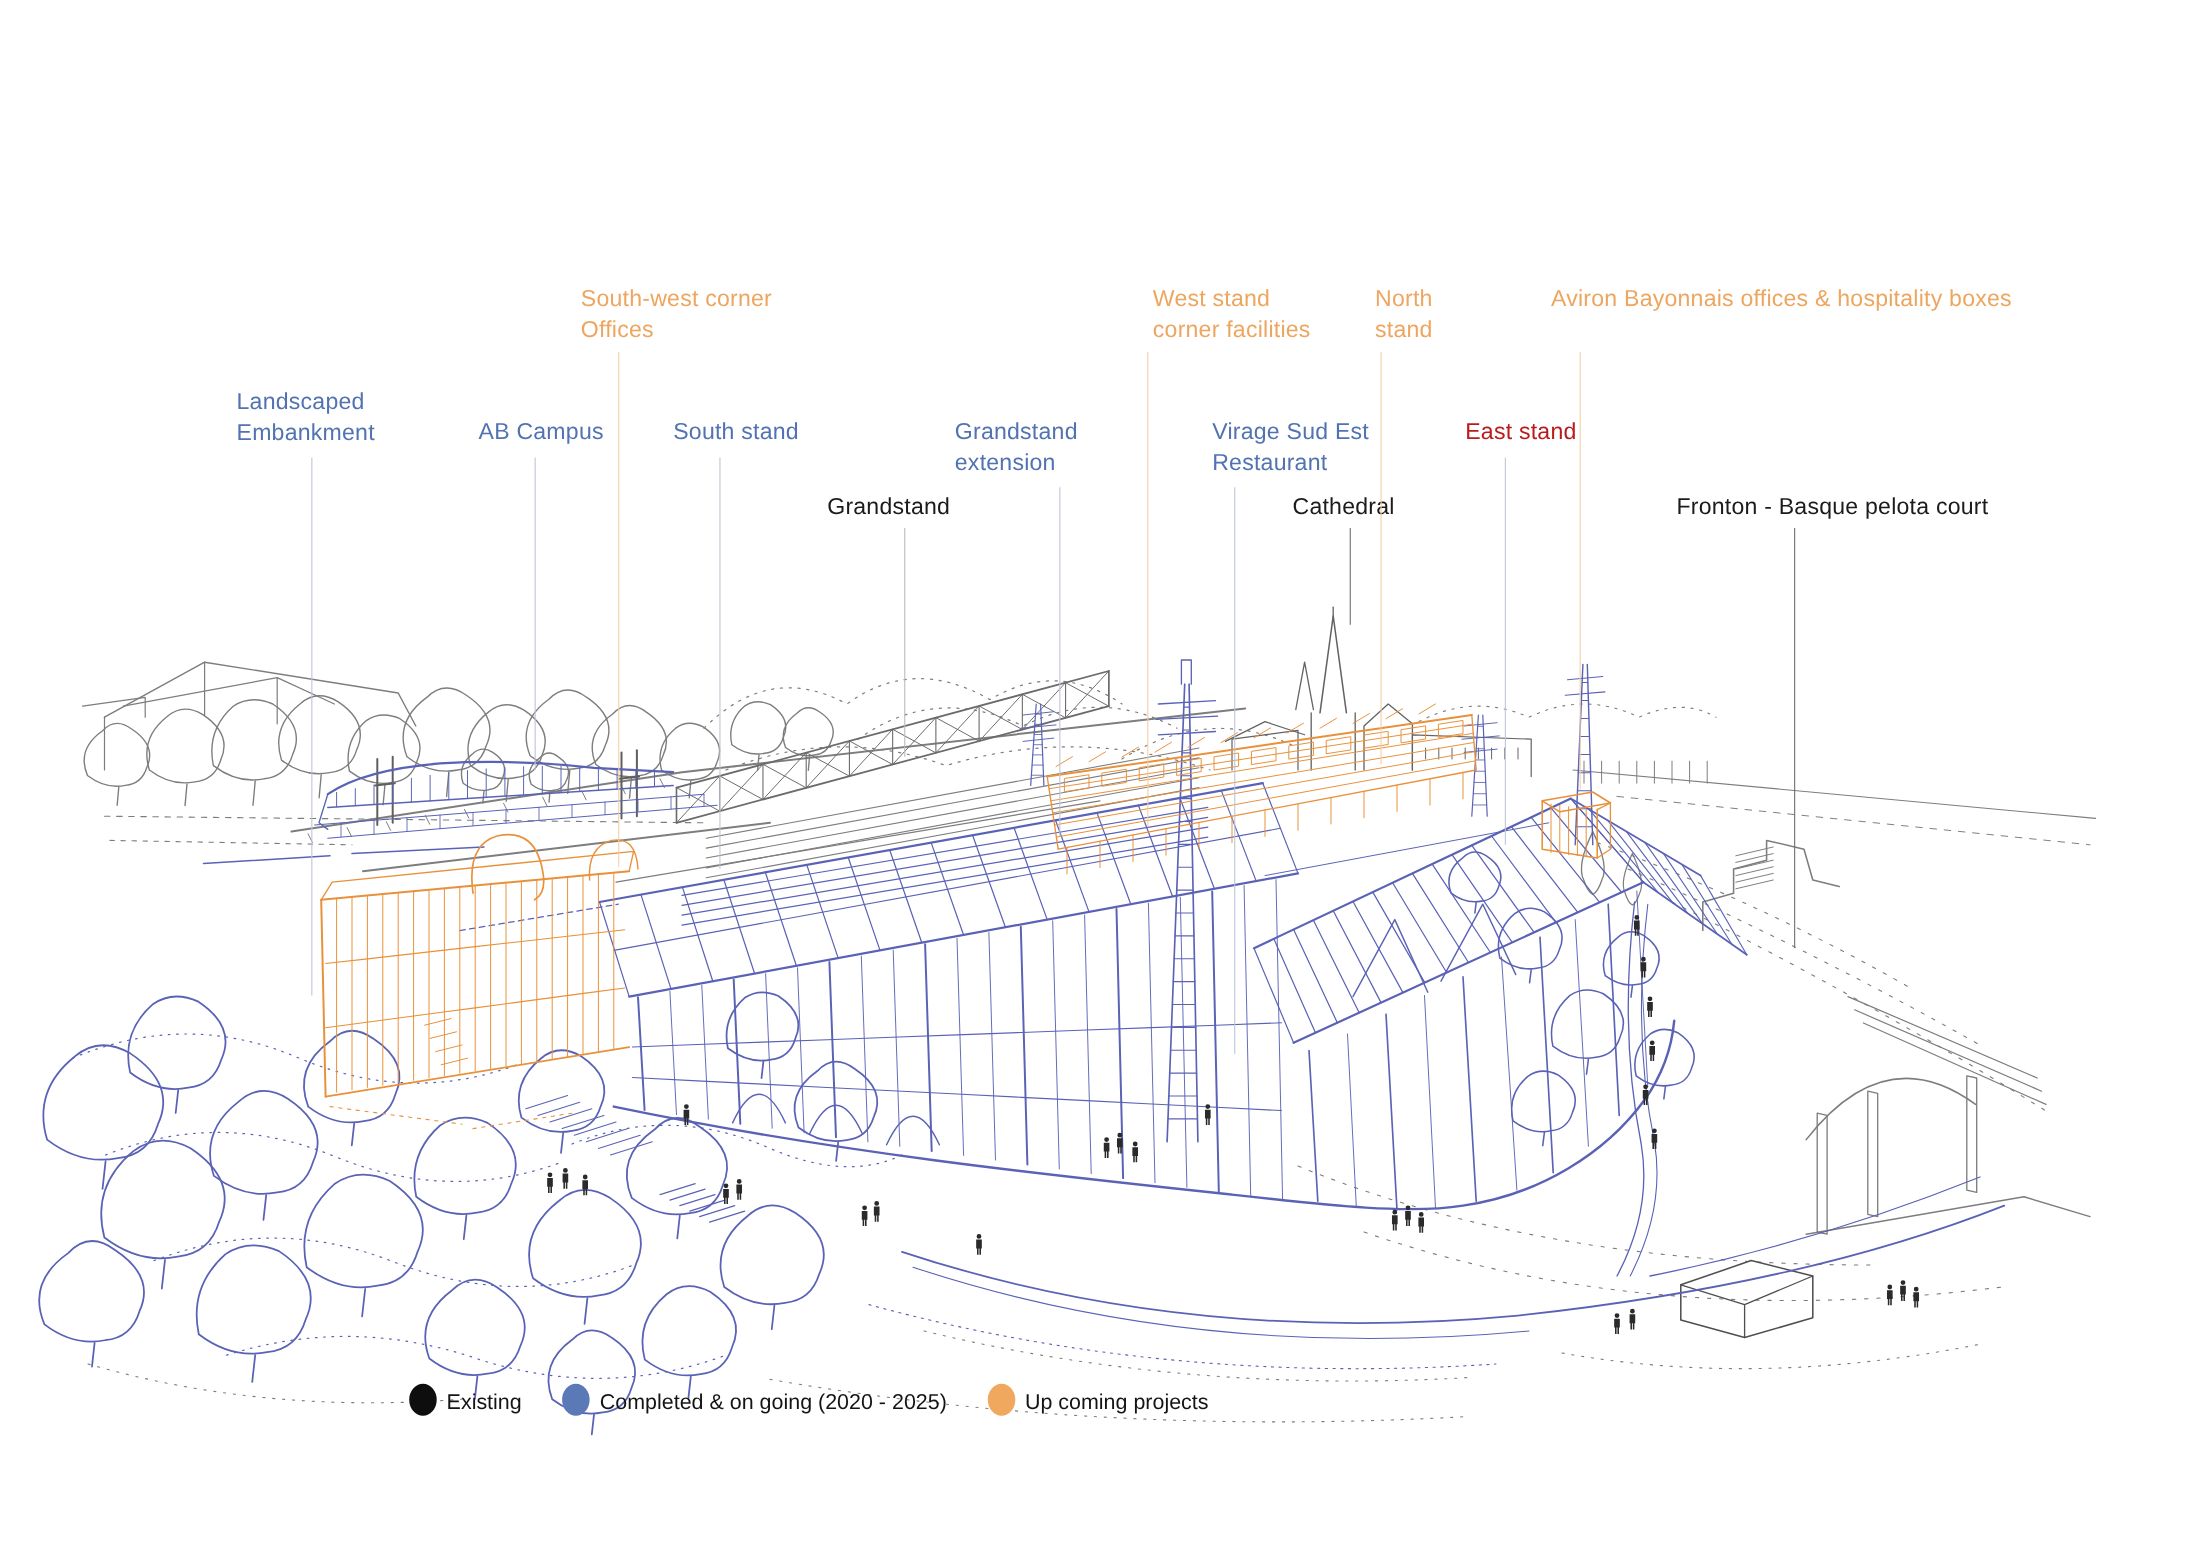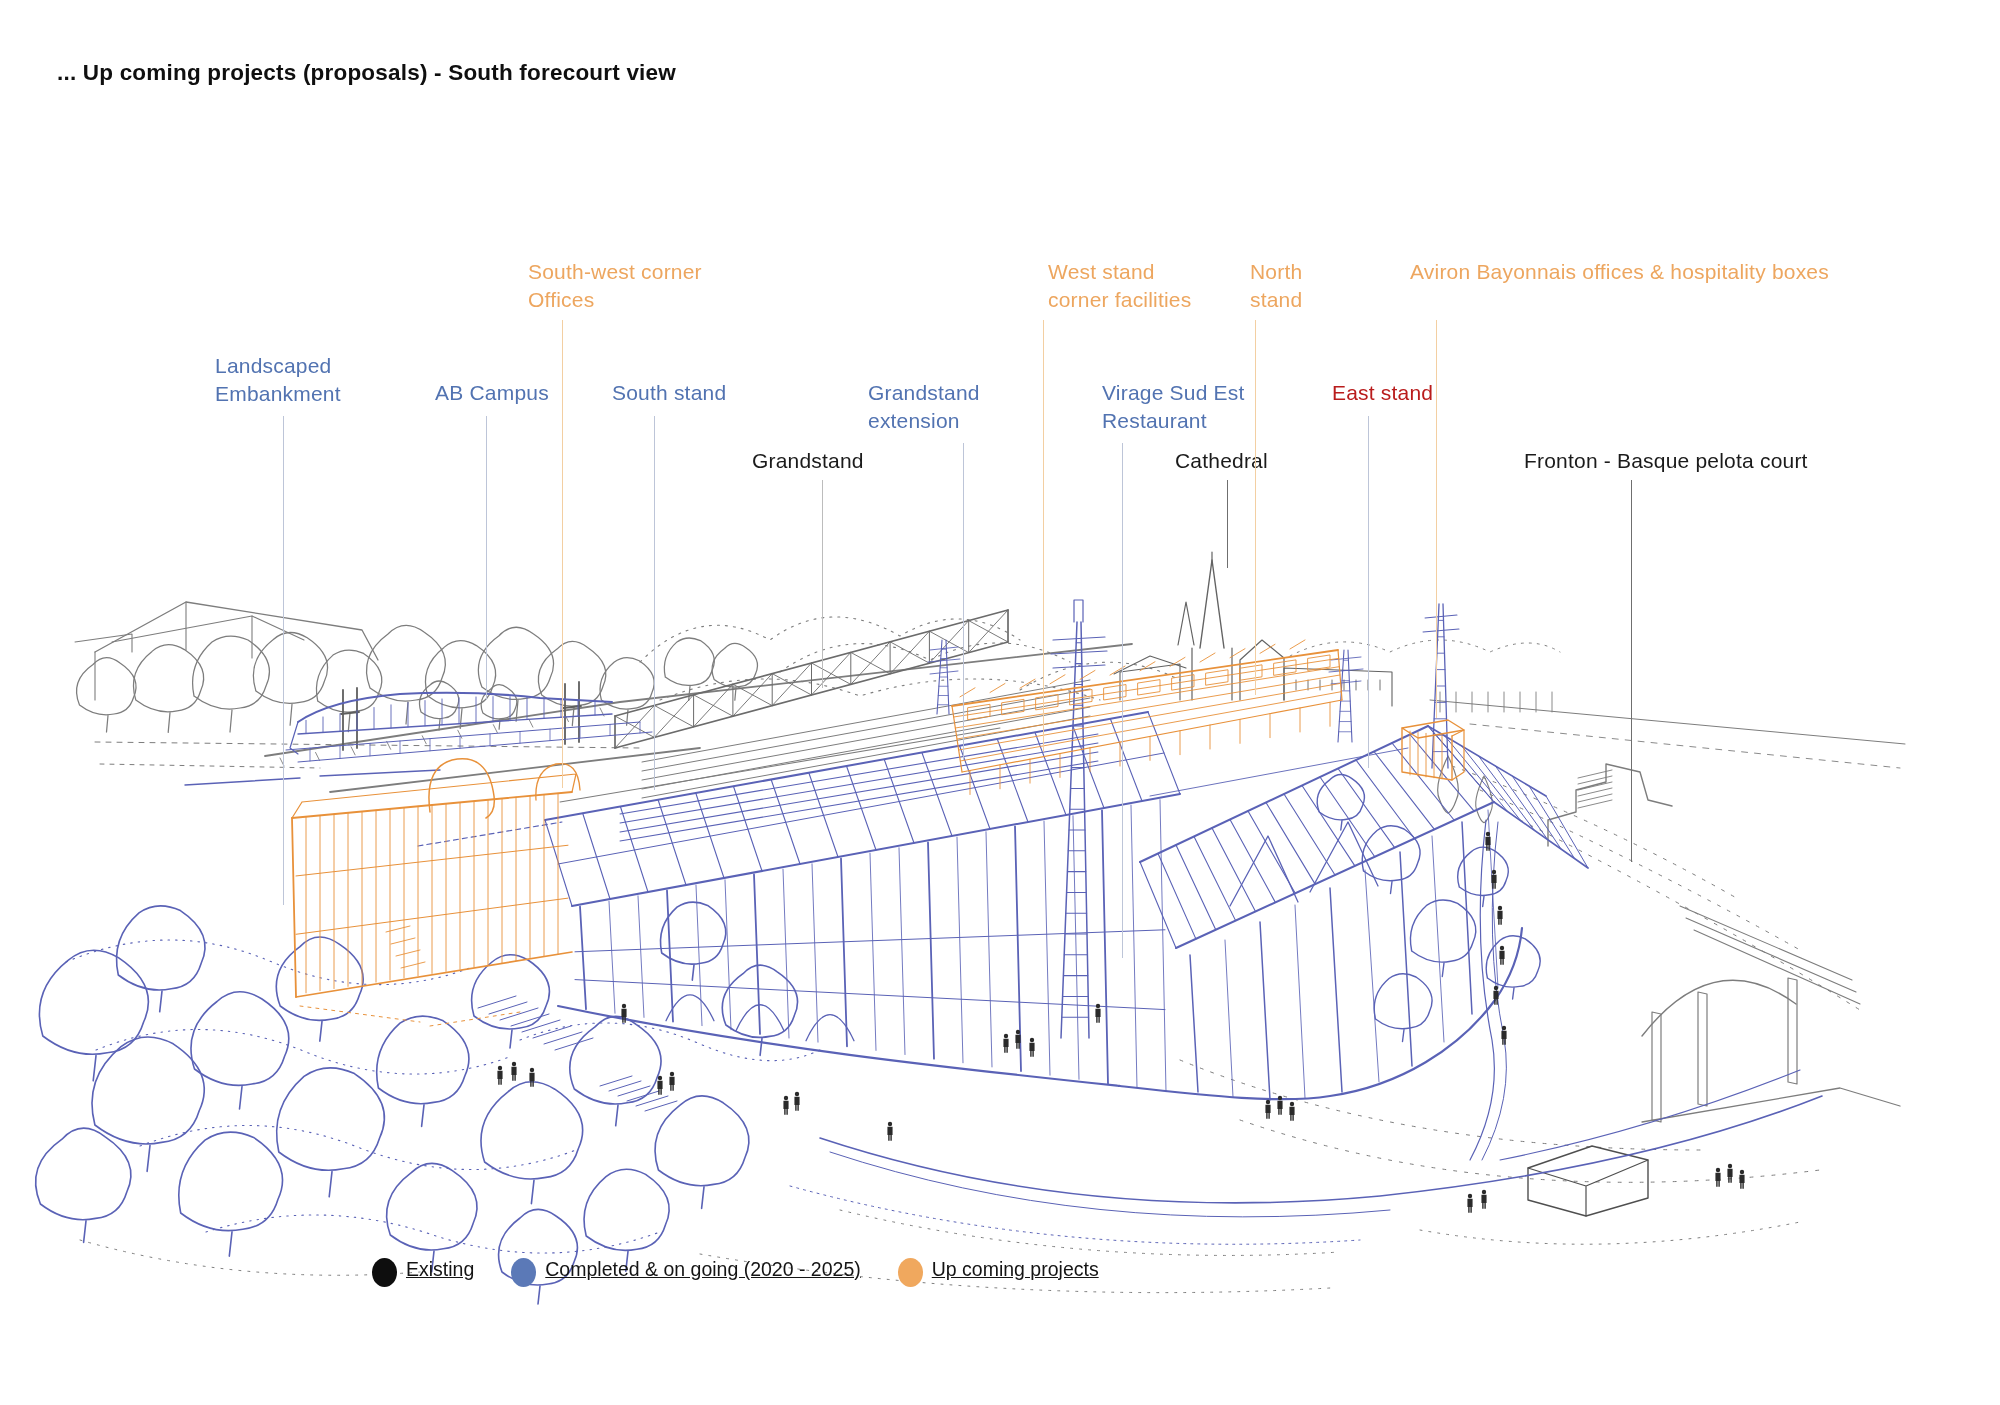--- a/index.html
+++ b/index.html
@@ -5,21 +5,21 @@
   html,body{margin:0;padding:0;background:#ffffff;}
   #app{position:relative;width:2000px;height:1405px;background:#ffffff;overflow:hidden;
        font-family:"Liberation Sans", sans-serif;}
   #sketch{position:absolute;left:0;top:0;}
   #title{position:absolute;left:57px;top:60px;font-size:22.5px;font-weight:bold;
          letter-spacing:.2px;color:#0f0f0f;white-space:nowrap;}
   .ann{position:absolute;font-size:21px;line-height:27.5px;letter-spacing:.2px;white-space:nowrap;}
   .leader{position:absolute;width:1.4px;}
   #legend{position:absolute;left:372px;top:1258px;display:flex;align-items:center;
           font-size:19.5px;color:#141414;}
-  .leg-item{display:flex;align-items:flex-start;margin-right:37px;text-decoration:underline;}
+  .leg-item{display:flex;align-items:flex-end;margin-right:37px;}
   .leg-dot{width:25px;height:29px;border-radius:50%;margin-right:9px;flex:0 0 auto;}
 </style>
 </head>
 <body>
 
 <div id="app">
   <svg id="sketch" width="2000" height="1405" viewBox="0 0 2000 1405" xmlns="http://www.w3.org/2000/svg">
       <g fill="none" stroke="#7d7d7d" stroke-linecap="round" stroke-linejoin="round">
         <path d="M95,652 L186,602 L362,630 L378,660" stroke-width="1.3"></path>
         <path d="M112,642 L252,616 L304,640" stroke-width="1.1"></path>
@@ -550,21 +550,20 @@
         <path d="M1742,1172 m-2.1849999999999996,0 a2.1849999999999996,2.1849999999999996 0 1 0 4.369999999999999,0 a2.1849999999999996,2.1849999999999996 0 1 0 -4.369999999999999,0 M1739.435,1174.85 h5.13 v8.075 h-5.13 Z M1740.195,1182.45 h1.4249999999999998 v6.175 h-1.4249999999999998 Z M1742.38,1182.45 h1.4249999999999998 v6.175 h-1.4249999999999998 Z" fill="#2a2a2a" stroke="none"></path>
         <path d="M1488,834 m-2.1849999999999996,0 a2.1849999999999996,2.1849999999999996 0 1 0 4.369999999999999,0 a2.1849999999999996,2.1849999999999996 0 1 0 -4.369999999999999,0 M1485.435,836.85 h5.13 v8.075 h-5.13 Z M1486.195,844.45 h1.4249999999999998 v6.175 h-1.4249999999999998 Z M1488.38,844.45 h1.4249999999999998 v6.175 h-1.4249999999999998 Z" fill="#2a2a2a" stroke="none"></path>
         <path d="M1494,872 m-2.1849999999999996,0 a2.1849999999999996,2.1849999999999996 0 1 0 4.369999999999999,0 a2.1849999999999996,2.1849999999999996 0 1 0 -4.369999999999999,0 M1491.435,874.85 h5.13 v8.075 h-5.13 Z M1492.195,882.45 h1.4249999999999998 v6.175 h-1.4249999999999998 Z M1494.38,882.45 h1.4249999999999998 v6.175 h-1.4249999999999998 Z" fill="#2a2a2a" stroke="none"></path>
         <path d="M1500,908 m-2.1849999999999996,0 a2.1849999999999996,2.1849999999999996 0 1 0 4.369999999999999,0 a2.1849999999999996,2.1849999999999996 0 1 0 -4.369999999999999,0 M1497.435,910.85 h5.13 v8.075 h-5.13 Z M1498.195,918.45 h1.4249999999999998 v6.175 h-1.4249999999999998 Z M1500.38,918.45 h1.4249999999999998 v6.175 h-1.4249999999999998 Z" fill="#2a2a2a" stroke="none"></path>
         <path d="M1502,948 m-2.1849999999999996,0 a2.1849999999999996,2.1849999999999996 0 1 0 4.369999999999999,0 a2.1849999999999996,2.1849999999999996 0 1 0 -4.369999999999999,0 M1499.435,950.85 h5.13 v8.075 h-5.13 Z M1500.195,958.45 h1.4249999999999998 v6.175 h-1.4249999999999998 Z M1502.38,958.45 h1.4249999999999998 v6.175 h-1.4249999999999998 Z" fill="#2a2a2a" stroke="none"></path>
         <path d="M1496,988 m-2.1849999999999996,0 a2.1849999999999996,2.1849999999999996 0 1 0 4.369999999999999,0 a2.1849999999999996,2.1849999999999996 0 1 0 -4.369999999999999,0 M1493.435,990.85 h5.13 v8.075 h-5.13 Z M1494.195,998.45 h1.4249999999999998 v6.175 h-1.4249999999999998 Z M1496.38,998.45 h1.4249999999999998 v6.175 h-1.4249999999999998 Z" fill="#2a2a2a" stroke="none"></path>
         <path d="M1504,1028 m-2.1849999999999996,0 a2.1849999999999996,2.1849999999999996 0 1 0 4.369999999999999,0 a2.1849999999999996,2.1849999999999996 0 1 0 -4.369999999999999,0 M1501.435,1030.85 h5.13 v8.075 h-5.13 Z M1502.195,1038.45 h1.4249999999999998 v6.175 h-1.4249999999999998 Z M1504.38,1038.45 h1.4249999999999998 v6.175 h-1.4249999999999998 Z" fill="#2a2a2a" stroke="none"></path>
         <path d="M624,1006 m-2.1849999999999996,0 a2.1849999999999996,2.1849999999999996 0 1 0 4.369999999999999,0 a2.1849999999999996,2.1849999999999996 0 1 0 -4.369999999999999,0 M621.435,1008.85 h5.13 v8.075 h-5.13 Z M622.195,1016.45 h1.4249999999999998 v6.175 h-1.4249999999999998 Z M624.38,1016.45 h1.4249999999999998 v6.175 h-1.4249999999999998 Z" fill="#2a2a2a" stroke="none"></path>
       </g>
     </svg>
-  <div id="title">... Up coming projects (proposals) - South forecourt view</div>
   <div id="annotations">
       <div class="ann" style="left: 215px; top: 352px; color: rgb(82, 115, 177);">
         <div>Landscaped</div>
         <div>Embankment</div>
       </div>
       <div class="leader" style="left: 283px; top: 416px; height: 489px; background: rgb(189, 197, 216);"></div>
       <div class="ann" style="left: 528px; top: 258px; color: rgb(237, 166, 95);">
         <div>South-west corner</div>
         <div>Offices</div>
       </div>

